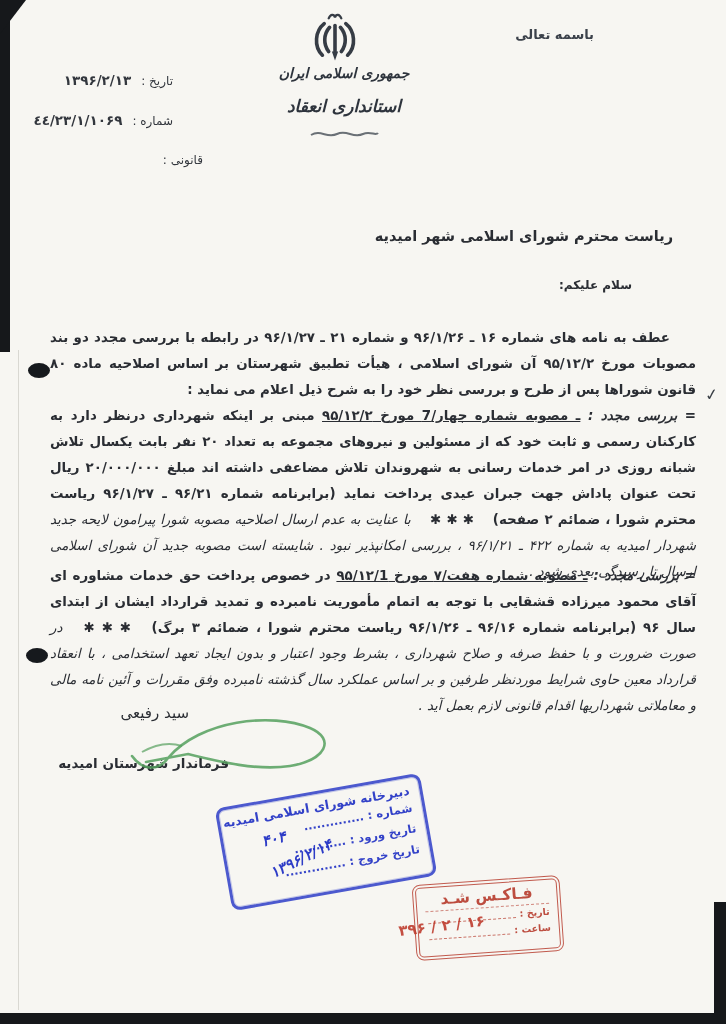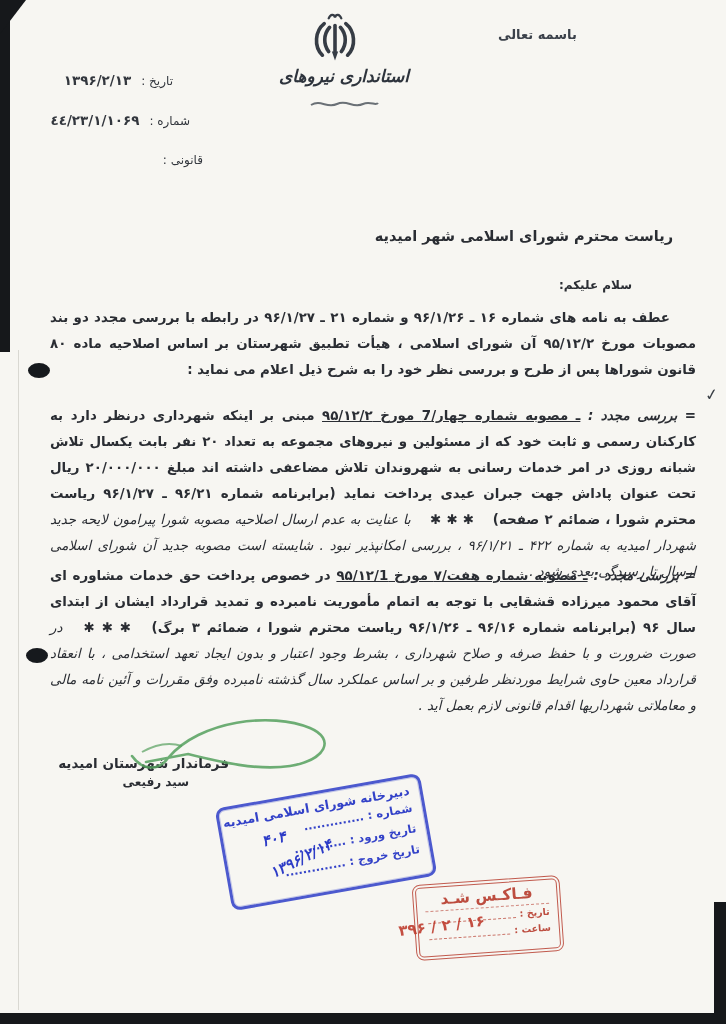--- a/index.html
+++ b/index.html
@@ -12,52 +12,52 @@
   
   .edge{position:absolute;background:#16181b;}
   .edge-left{left:0;top:0;width:10px;height:352px;}
   .edge-corner{left:0;top:0;width:0;height:0;border-top:34px solid #16181b;border-right:26px solid transparent;background:none;}
   .edge-bottom{left:0;top:1013px;width:726px;height:11px;}
   .edge-right{left:714px;top:902px;width:12px;height:122px;}
   .paper-shadow{position:absolute;left:18px;top:350px;width:1px;height:660px;background:#d9d8d2;}
   .hole{position:absolute;width:22px;height:15px;background:#16191d;border-radius:50%;}
 
   
-  .bismillah{position:absolute;left:498px;top:27px;width:96px;font-size:13px;font-weight:600;color:#3c424b;text-align:left;}
+  .bismillah{position:absolute;left:498px;top:27px;width:96px;font-size:13px;font-weight:600;color:#3c424b;text-align:right;}
   .emblem{position:absolute;left:306px;top:12px;}
   .org{position:absolute;left:238px;top:58px;width:212px;text-align:center;color:#2e343d;}
   .org div{font-style:italic;font-weight:bold;}
   .org .l1{font-size:14px;line-height:30px;}
   .org .l2{font-size:17px;line-height:36px;}
   .org .l3{font-size:17px;line-height:38px;}
   .flourish{margin-top:1px;}
 
   
   .meta-row{position:absolute;font-size:12px;color:#33373e;white-space:nowrap;text-align:center;}
   .meta-row .val{font-weight:bold;font-size:13.5px;margin-right:10px;letter-spacing:1px;}
   .meta-date{right:553px;top:72px;}
-  .meta-num{right:536px;top:112px;}
+  .meta-num{right:553px;top:112px;}
   .meta-att{right:523px;top:153px;}
 
   
   .addressee{position:absolute;right:53px;top:228px;font-size:14.5px;font-weight:bold;}
   .salutation{position:absolute;right:94px;top:278px;font-size:12px;font-weight:bold;}
   .para{position:absolute;right:30px;width:646px;font-size:13.4px;line-height:26px;
         text-align:justify;font-weight:bold;}
-  .intro{top:292px;text-indent:26px;margin-left:30px;}
+  .intro{top:312px;text-indent:26px;margin-left:30px;}
   .item1{top:390px;}
   .item2{top:550px;}
   .review-label{font-style:italic;font-weight:bold;letter-spacing:.5px;}
   .underl{text-decoration:underline;}
   .stars{letter-spacing:4px;padding:0 14px;font-weight:bold;}
   .opinion{font-style:italic;font-weight:normal;}
   .checkmark{position:absolute;right:8px;top:385px;font-size:16px;font-weight:bold;color:#3a3f46;transform:rotate(-8deg);}
 
   
-  .sig-name{position:absolute;right:537px;top:775px;font-size:12px;font-weight:bold;}
+  .sig-name{position:absolute;right:537px;top:704px;font-size:15px;font-weight:normal;}
   .sig-title{position:absolute;right:497px;top:755px;font-size:13.5px;font-weight:bold;}
   .sig-stroke{position:absolute;left:112px;top:708px;pointer-events:none;}
 
   
   .blue-stamp{
     position:absolute;left:222px;top:790px;width:208px;height:104px;
     border:3px solid rgba(38,54,198,.82);border-radius:9px;
     box-shadow:inset 0 0 0 1px rgba(38,54,198,.25);
     transform:rotate(-10deg);color:rgba(34,50,196,.92);
     padding:5px 10px 4px 10px;box-sizing:border-box;
@@ -105,21 +105,22 @@
         <path d="M38 17 C45 25 45 36 39 44"></path>
         <path d="M44 13 C54 21 56 38 46 48"></path>
         <path d="M32 15 L32 44"></path>
       </g>
       <path d="M25 7 C27 2 31 2 32 6 C33 2 37 2 39 7" fill="none" stroke="#363c45" stroke-width="2.5" stroke-linecap="round"></path>
       <path d="M28.5 44 L32 54 L35.5 44 Z" fill="#363c45"></path>
     </svg>
   </div>
 
   <div class="org">
-    <div class="l2">استانداری نیروهای</div>
+    <div class="l1">جمهوری اسلامی ایران</div>
+    <div class="l2">استانداری انعقاد</div>
     <div class="flourish">
       <svg width="72" height="12">
           <path d="M3 7 C13 1 19 11 29 6 C39 1 45 11 55 6 C62 3 68 8 70 5" stroke="#6a7076" fill="none" stroke-width="2"></path>
         </svg>
     </div>
   </div>
 
   <div class="meta-row meta-date">
     <span>تاریخ :</span><span class="val">۱۳۹۶/۲/۱۳</span>
   </div>

